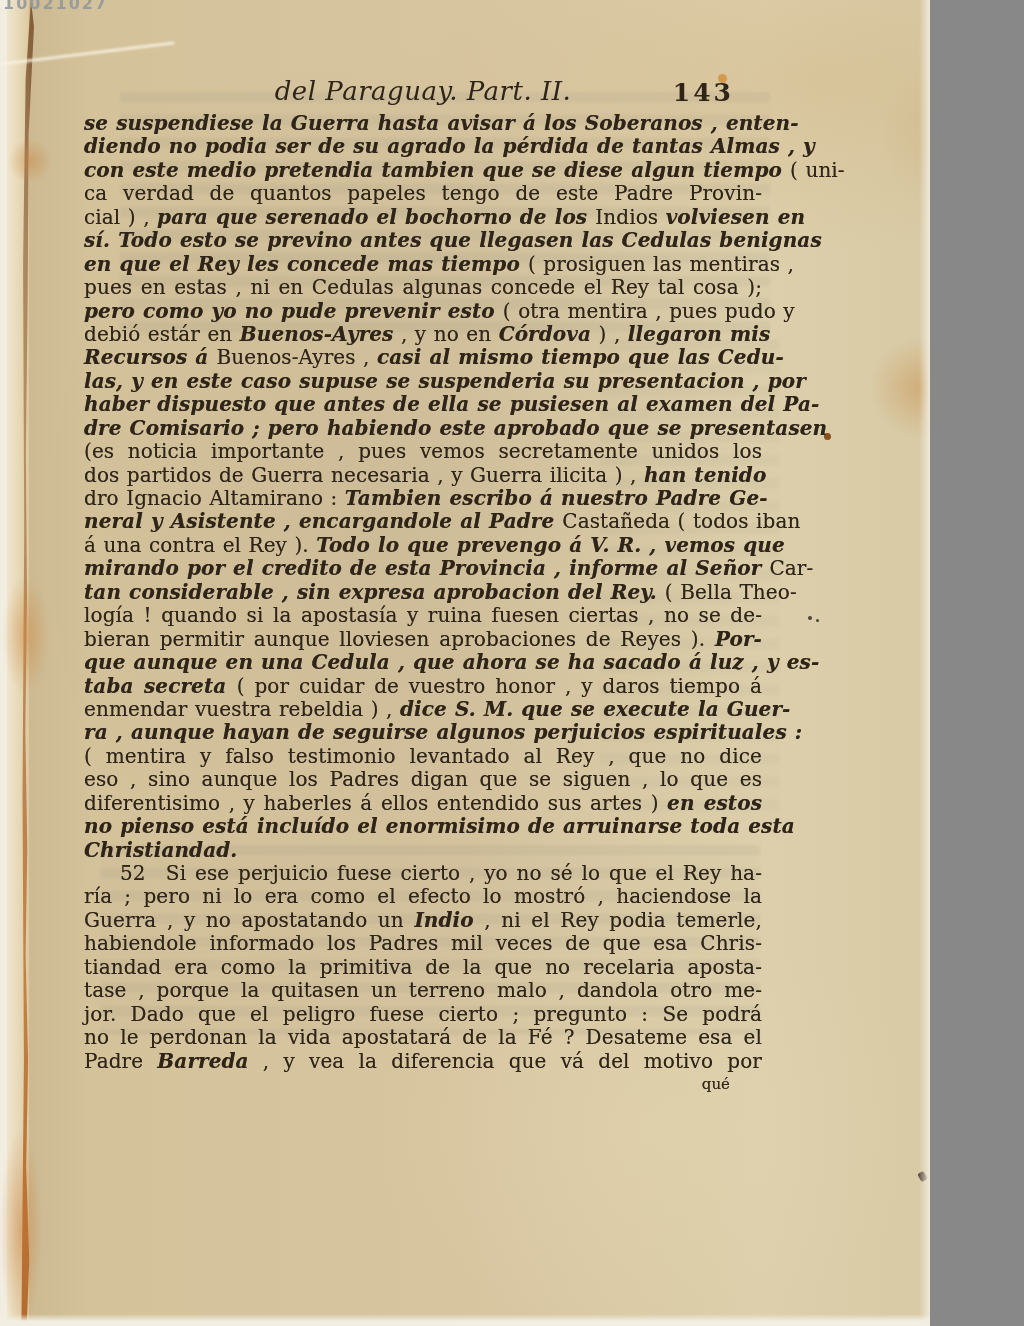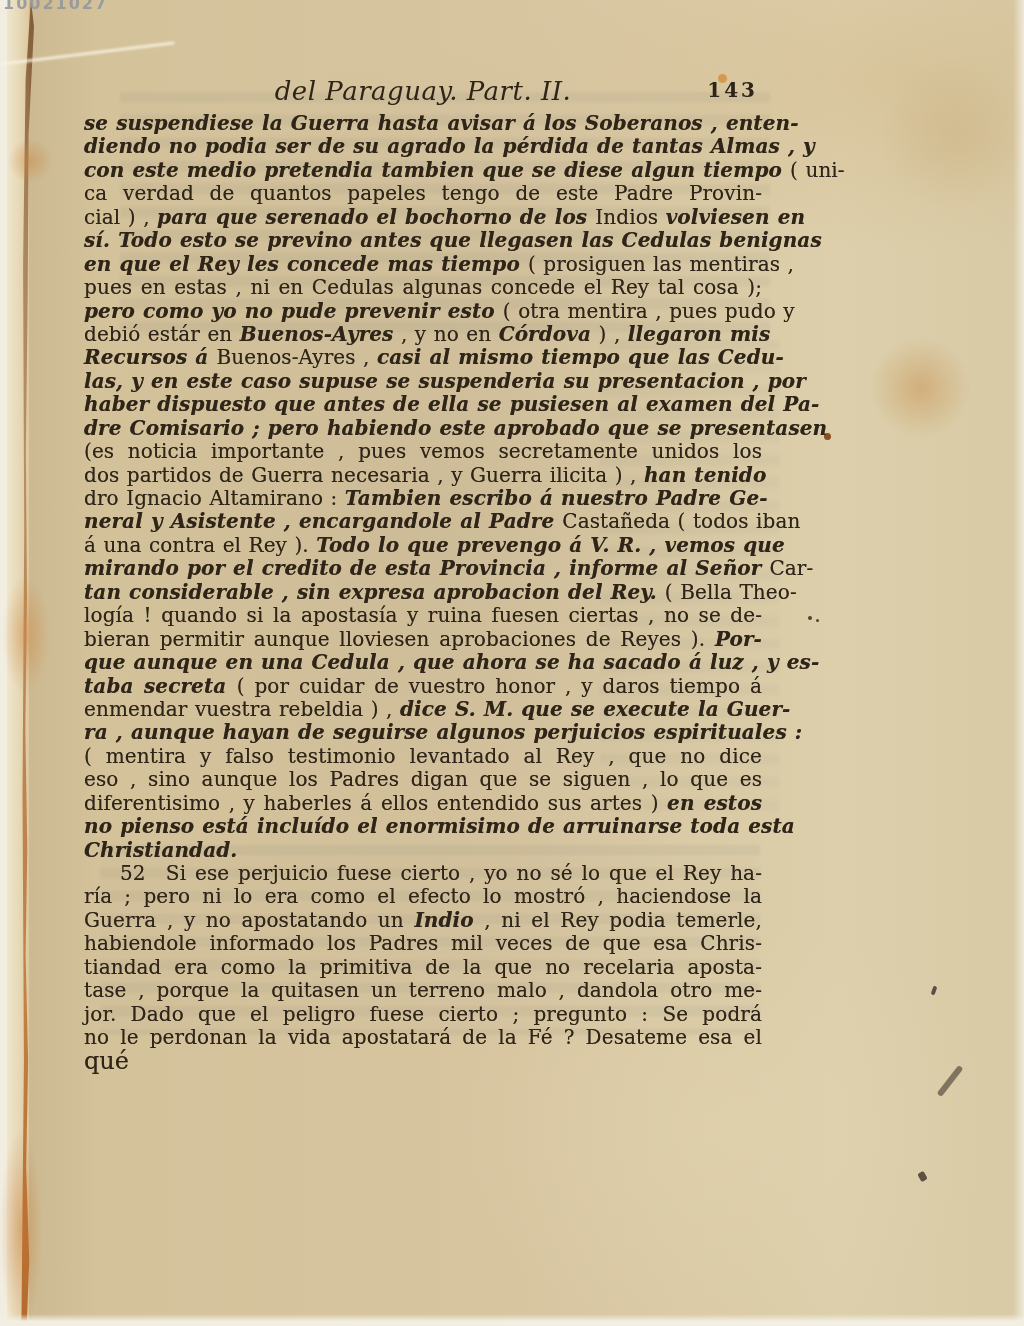--- a/index.html
+++ b/index.html
@@ -1,18 +1,18 @@
 <!DOCTYPE html>
 <html><head>
 <meta charset="utf-8">
 <style>
   html,body{margin:0;padding:0;background:#888;}
   .page{
     position:relative;
-    width:1024px;height:1326px;
+    width:930px;height:1326px;
     overflow:hidden;
     font-family:"DejaVu Serif","Liberation Serif",serif;
     background:
       radial-gradient(ellipse 620px 260px at 88% 6%, rgba(206,174,122,.30), transparent 65%),
       radial-gradient(ellipse 500px 700px at 42% 40%, rgba(120,110,85,.10), transparent 70%),
       radial-gradient(ellipse 400px 300px at 70% 85%, rgba(230,216,180,.35), transparent 70%),
       linear-gradient(90deg,#c9b68e 0%,#d4c29b 10%,#d7c5a0 50%,#ddcfab 82%,#d8caa5 100%);
   }
   
   .scan-left-white{position:absolute;left:0;top:0;width:9px;height:1326px;background:#f2ede1;}
@@ -54,30 +54,30 @@
   .bleed.b1{left:120px;top:92px;width:650px;height:250px;opacity:.75;}
   .bleed.b2{left:100px;top:845px;width:660px;height:190px;opacity:.8;}
   .bleed.b3{left:600px;top:340px;width:180px;height:480px;opacity:.5;}
   .watermark{position:absolute;left:3px;top:-6px;
     font-family:"DejaVu Sans","Liberation Sans",sans-serif;
     font-size:16px;font-weight:bold;letter-spacing:2px;color:#8f969e;opacity:.85;}
   
   .content{position:absolute;left:84px;top:76px;width:678px;color:#2e2418;}
   .header{position:relative;height:36px;font-size:26px;}
   .running-title{display:block;text-align:center;font-style:italic;letter-spacing:.5px;}
-  .page-number{position:absolute;right:4px;top:2px;font-size:20px;font-weight:600;letter-spacing:3px;font-style:normal;}
+  .page-number{position:absolute;right:28px;top:2px;font-size:25px;font-weight:600;letter-spacing:3px;font-style:normal;}
   .body-text{margin-top:0;}
   .line{font-size:20px;line-height:23.45px;height:23.45px;white-space:nowrap;
     text-align:justify;text-align-last:justify;letter-spacing:.1px;word-spacing:1px;
     text-shadow:0 0 .5px rgba(46,36,24,.55);}
   .line.no-just{text-align-last:left;}
   .line.indent{padding-left:36px;}
   .line .it{font-style:italic;font-weight:bold;}
   .line .ro{font-style:normal;margin-top:20px;}
-  .catchword{font-size:24px;line-height:23.45px;text-align:left;padding-right:32px;font-style:normal;
+  .catchword{font-size:15px;line-height:23.45px;text-align:right;padding-right:32px;font-style:normal;
     text-shadow:0 0 .5px rgba(46,36,24,.55);}
 </style>
 </head>
 <body>
 
 <div class="page">
   <div class="bleed b1"></div>
   <div class="bleed b2"></div>
   <div class="bleed b3"></div>
 
@@ -142,16 +142,17 @@
         <div class="line"><span class="it">no pienso está incluído el enormisimo de arruinarse toda esta</span></div>
         <div class="line no-just"><span class="it">Christiandad.</span></div>
         <div class="line indent"><span class="ro">52  Si ese perjuicio fuese cierto , yo no sé lo que el Rey ha-</span></div>
         <div class="line"><span class="ro">ría ; pero ni lo era como el efecto lo mostró , haciendose la</span></div>
         <div class="line"><span class="ro">Guerra , y no apostatando un </span><span class="it">Indio</span><span class="ro"> , ni el Rey podia temerle,</span></div>
         <div class="line"><span class="ro">habiendole informado los Padres mil veces de que esa Chris-</span></div>
         <div class="line"><span class="ro">tiandad era como la primitiva de la que no recelaria aposta-</span></div>
         <div class="line"><span class="ro">tase , porque la quitasen un terreno malo , dandola otro me-</span></div>
         <div class="line"><span class="ro">jor. Dado que el peligro fuese cierto ; pregunto : Se podrá</span></div>
         <div class="line"><span class="ro">no le perdonan la vida apostatará de la Fé ? Desateme esa el</span></div>
+        <div class="line"><span class="ro">Padre </span><span class="it">Barreda</span><span class="ro"> , y vea la diferencia que vá del motivo por</span></div>
       </div>
     <div class="catchword">qué</div>
   </div>
 </div>
 
 </body></html>

